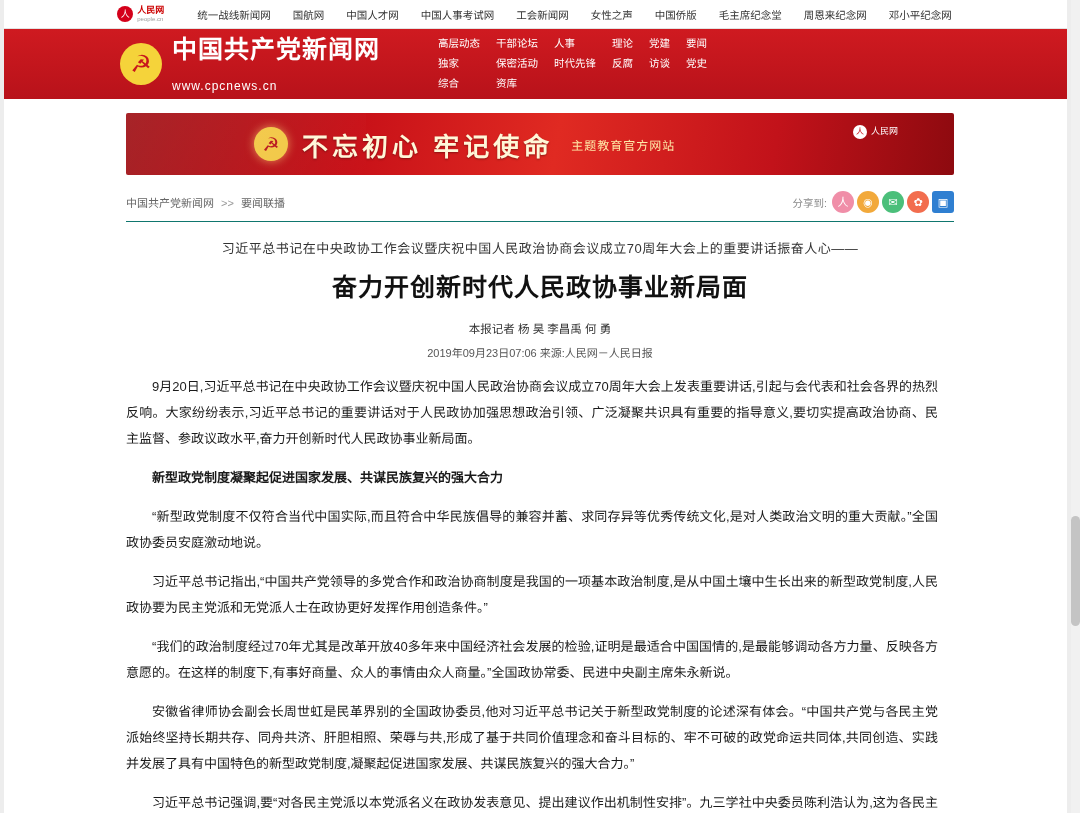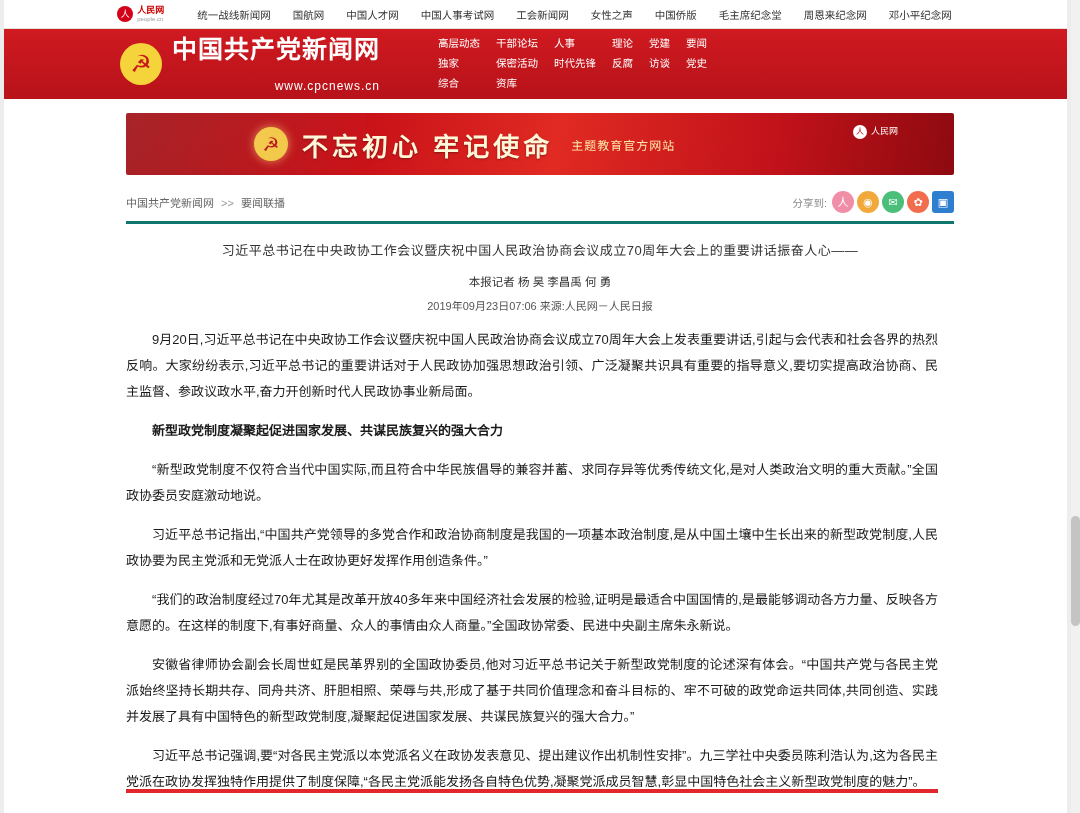--- a/index.html
+++ b/index.html
@@ -41,21 +41,21 @@
     width:42px;height:42px;border-radius:50%;
     background:#f5d33a;
     display:flex;align-items:center;justify-content:center;
     margin-right:10px;flex:0 0 auto;
   }
   .emblem .sickle{
     color:#c8161d;font-size:24px;line-height:1;font-weight:bold;
   }
   .site-title{color:#fff;line-height:1.05;}
   .site-title .cn{font-size:25px;font-weight:bold;letter-spacing:1px;}
-  .site-title .en{font-size:12px;letter-spacing:1px;margin-top:18px;display:block;text-align:right;}
+  .site-title .en{font-size:12px;letter-spacing:1px;margin-top:18px;display:block;}
   .masthead-nav{
     margin-left:58px;display:grid;grid-template-columns:repeat(6,auto);
     grid-auto-rows:18px;gap:2px 16px;align-content:center;
   }
   .masthead-nav a{color:#fff;font-size:10.5px;text-decoration:none;white-space:nowrap;}
   
   .banner-wrap{padding:14px 0 6px 0;display:flex;justify-content:center;}
   .banner{
     width:828px;height:62px;border-radius:2px;
     background:linear-gradient(100deg,#9d0b10 0%,#c81118 28%,#e02a22 52%,#c2121a 78%,#8d0a0f 100%);
@@ -84,21 +84,21 @@
   .banner-rmw .b{width:14px;height:14px;border-radius:50%;background:#fff;
     display:flex;align-items:center;justify-content:center;}
   .banner-rmw .b span{color:#c8161d;font-size:8px;line-height:1;}
   .banner-rmw .t{color:#fff;font-size:9px;line-height:1.1;}
   
   .content{
     width:828px;margin:0 auto;position:relative;
   }
   .crumbrow{
     display:flex;align-items:center;justify-content:space-between;
-    border-bottom:3px solid #0f766e;padding:6px 0 8px 0;margin-top:4px;
+    border-bottom:1px solid #0f766e;padding:6px 0 8px 0;margin-top:4px;
   }
   .crumb{font-size:11px;color:#666;}
   .crumb a{color:#666;text-decoration:none;}
   .crumb .sep{margin:0 4px;color:#999;}
   .share{display:flex;align-items:center;gap:3px;}
   .share-label{font-size:10.5px;color:#888;margin-right:2px;}
   .share-btn{
     width:22px;height:22px;border-radius:50%;display:flex;align-items:center;justify-content:center;
     color:#fff;font-size:11px;line-height:1;cursor:pointer;
   }
@@ -220,20 +220,21 @@
       <span class="share-label">分享到:</span>
       <div class="share-btn sb1">人</div>
       <div class="share-btn sb2">◉</div>
       <div class="share-btn sb3">✉</div>
       <div class="share-btn sb4">✿</div>
       <div class="share-btn sb5">▣</div>
     </div>
   </div>
 
   <div class="shoulder">习近平总书记在中央政协工作会议暨庆祝中国人民政治协商会议成立70周年大会上的重要讲话振奋人心——</div>
+  <h1 class="headline">奋力开创新时代人民政协事业新局面</h1>
   <div class="byline">本报记者 杨 昊 李昌禹 何 勇</div>
   <div class="meta">2019年09月23日07:06    来源:人民网－人民日报</div>
 
   <div class="article">
     <p>9月20日,习近平总书记在中央政协工作会议暨庆祝中国人民政治协商会议成立70周年大会上发表重要讲话,引起与会代表和社会各界的热烈反响。大家纷纷表示,习近平总书记的重要讲话对于人民政协加强思想政治引领、广泛凝聚共识具有重要的指导意义,要切实提高政治协商、民主监督、参政议政水平,奋力开创新时代人民政协事业新局面。</p>
     <p class="sub">新型政党制度凝聚起促进国家发展、共谋民族复兴的强大合力</p>
     <p>“新型政党制度不仅符合当代中国实际,而且符合中华民族倡导的兼容并蓄、求同存异等优秀传统文化,是对人类政治文明的重大贡献。”全国政协委员安庭激动地说。</p>
     <p>习近平总书记指出,“中国共产党领导的多党合作和政治协商制度是我国的一项基本政治制度,是从中国土壤中生长出来的新型政党制度,人民政协要为民主党派和无党派人士在政协更好发挥作用创造条件。”</p>
     <p>“我们的政治制度经过70年尤其是改革开放40多年来中国经济社会发展的检验,证明是最适合中国国情的,是最能够调动各方力量、反映各方意愿的。在这样的制度下,有事好商量、众人的事情由众人商量。”全国政协常委、民进中央副主席朱永新说。</p>
     <p>安徽省律师协会副会长周世虹是民革界别的全国政协委员,他对习近平总书记关于新型政党制度的论述深有体会。“中国共产党与各民主党派始终坚持长期共存、同舟共济、肝胆相照、荣辱与共,形成了基于共同价值理念和奋斗目标的、牢不可破的政党命运共同体,共同创造、实践并发展了具有中国特色的新型政党制度,凝聚起促进国家发展、共谋民族复兴的强大合力。”</p>

